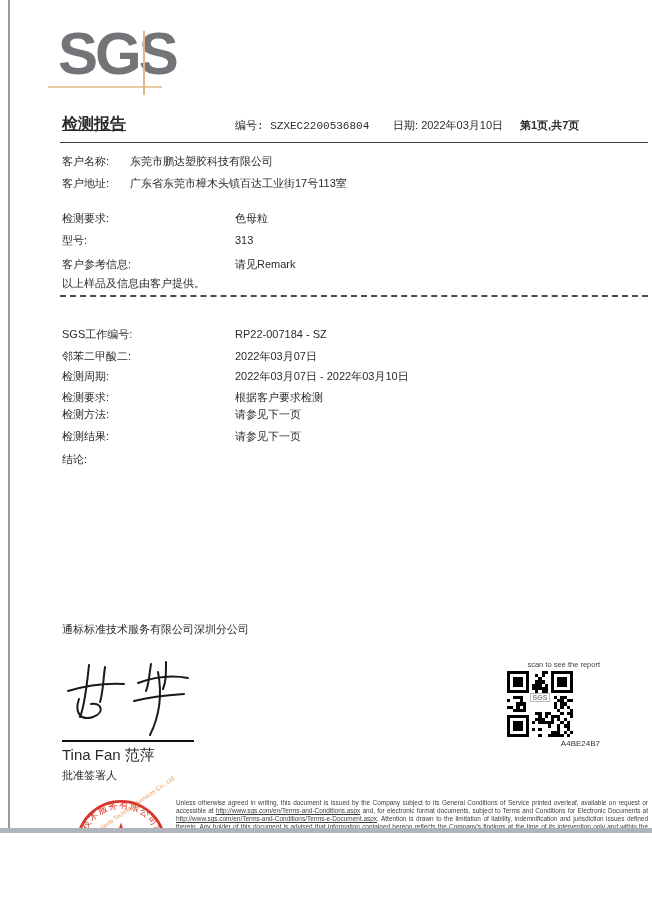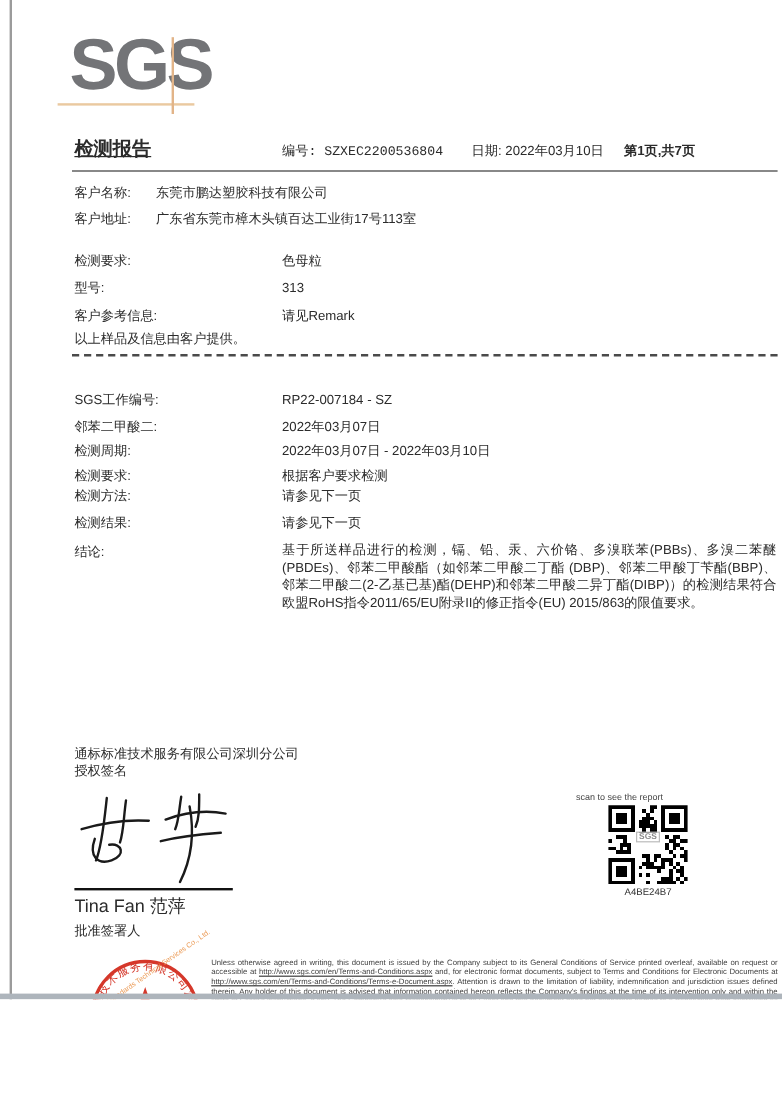--- a/index.html
+++ b/index.html
@@ -29,26 +29,26 @@
   .conc-lbl{left:62px;top:452px;font-size:11px;}
 
   
   .sig-co{left:62px;top:622px;font-size:11px;line-height:14px;}
   .sig-svg{left:62px;top:655px;}
   .sig-line{left:62px;top:740px;width:132px;height:0;border-top:2px solid #111;}
   .sig-name{left:62px;top:746px;font-size:15px;}
   .sig-role{left:62px;top:768px;font-size:11px;font-family:Liberation Mono, monospace;}
 
   
-  .qr-cap{left:480px;top:660px;width:120px;text-align:left;font-size:7.5px;color:#444;}
+  .qr-cap{left:480px;top:660px;width:120px;text-align:right;font-size:7.5px;color:#444;}
   .qr-box{left:507px;top:671px;width:66px;height:66px;}
   .qr-center{left:507px;top:694px;width:66px;text-align:center;font-size:7px;font-weight:bold;
              color:#8a8a8a;background:transparent;}
   .qr-center span{background:#fff;padding:0 2px;outline:1px solid #bbb;}
-  .qr-code{left:480px;top:739px;width:120px;text-align:center;font-size:8px;color:#333;}
+  .qr-code{left:480px;top:739px;width:120px;text-align:right;font-size:8px;color:#333;}
 
   
   .stamp{left:74px;top:798px;}
   .stamp-wm{left:62px;top:852px;width:150px;font-size:6px;color:#e88a3a;transform:rotate(-35deg);
             transform-origin:left top;opacity:.85;white-space:nowrap;}
   .co-en{left:40px;top:885px;font-size:7.8px;color:#e87511;white-space:nowrap;}
   .lab-en{left:40px;top:897px;font-size:7.2px;color:#e87511;white-space:nowrap;}
 
   .disc{left:176px;top:799px;width:472px;font-size:6.45px;line-height:8.1px;text-align:justify;color:#3d3d3d;}
   .u{text-decoration:underline;}
@@ -130,25 +130,23 @@
   </div>
   <div class="abs row" style="top:408px;">
     <span class="lbl">检测方法:</span>
     <span class="val v235">请参见下一页</span>
   </div>
   <div class="abs row" style="top:430px;">
     <span class="lbl">检测结果:</span>
     <span class="val v235">请参见下一页</span>
   </div>
   <div class="abs conc-lbl">结论:</div>
-  <div class="abs conc">基于所送样品进行的检测，镉、铅、汞、六价铬、多溴联苯(PBBs)、多溴二苯醚(PBDEs)、邻苯二甲酸酯（如邻苯二甲酸二丁酯 (DBP)、邻苯二甲酸丁苄酯(BBP)、邻苯二甲酸二(2-乙基已基)酯(DEHP)和邻苯二甲酸二异丁酯(DIBP)）的检测结果符合欧盟RoHS指令2011/65/EU附录II的修正指令(EU) 2015/863的限值要求。</div>
 
   <div class="abs sig-co">
     <div>通标标准技术服务有限公司深圳分公司</div>
-    <div>授权签名</div>
   </div>
   <svg class="abs sig-svg" width="150" height="85" viewBox="0 0 150 85">
     <g fill="none" stroke="#1a1a1a" stroke-width="2" stroke-linecap="round">
       <path d="M6,36 C26,30 46,28 62,29"></path>
       <path d="M27,10 C25,28 23,50 18,62"></path>
       <path d="M43,12 C41,26 41,38 38,47"></path>
       <path d="M17,44 C12,58 19,66 31,62 C43,58 40,47 29,49"></path>
       <path d="M76,28 C92,22 110,20 126,23"></path>
       <path d="M89,9 C87,21 87,29 84,36"></path>
       <path d="M104,7 C104,19 104,27 101,34"></path>

